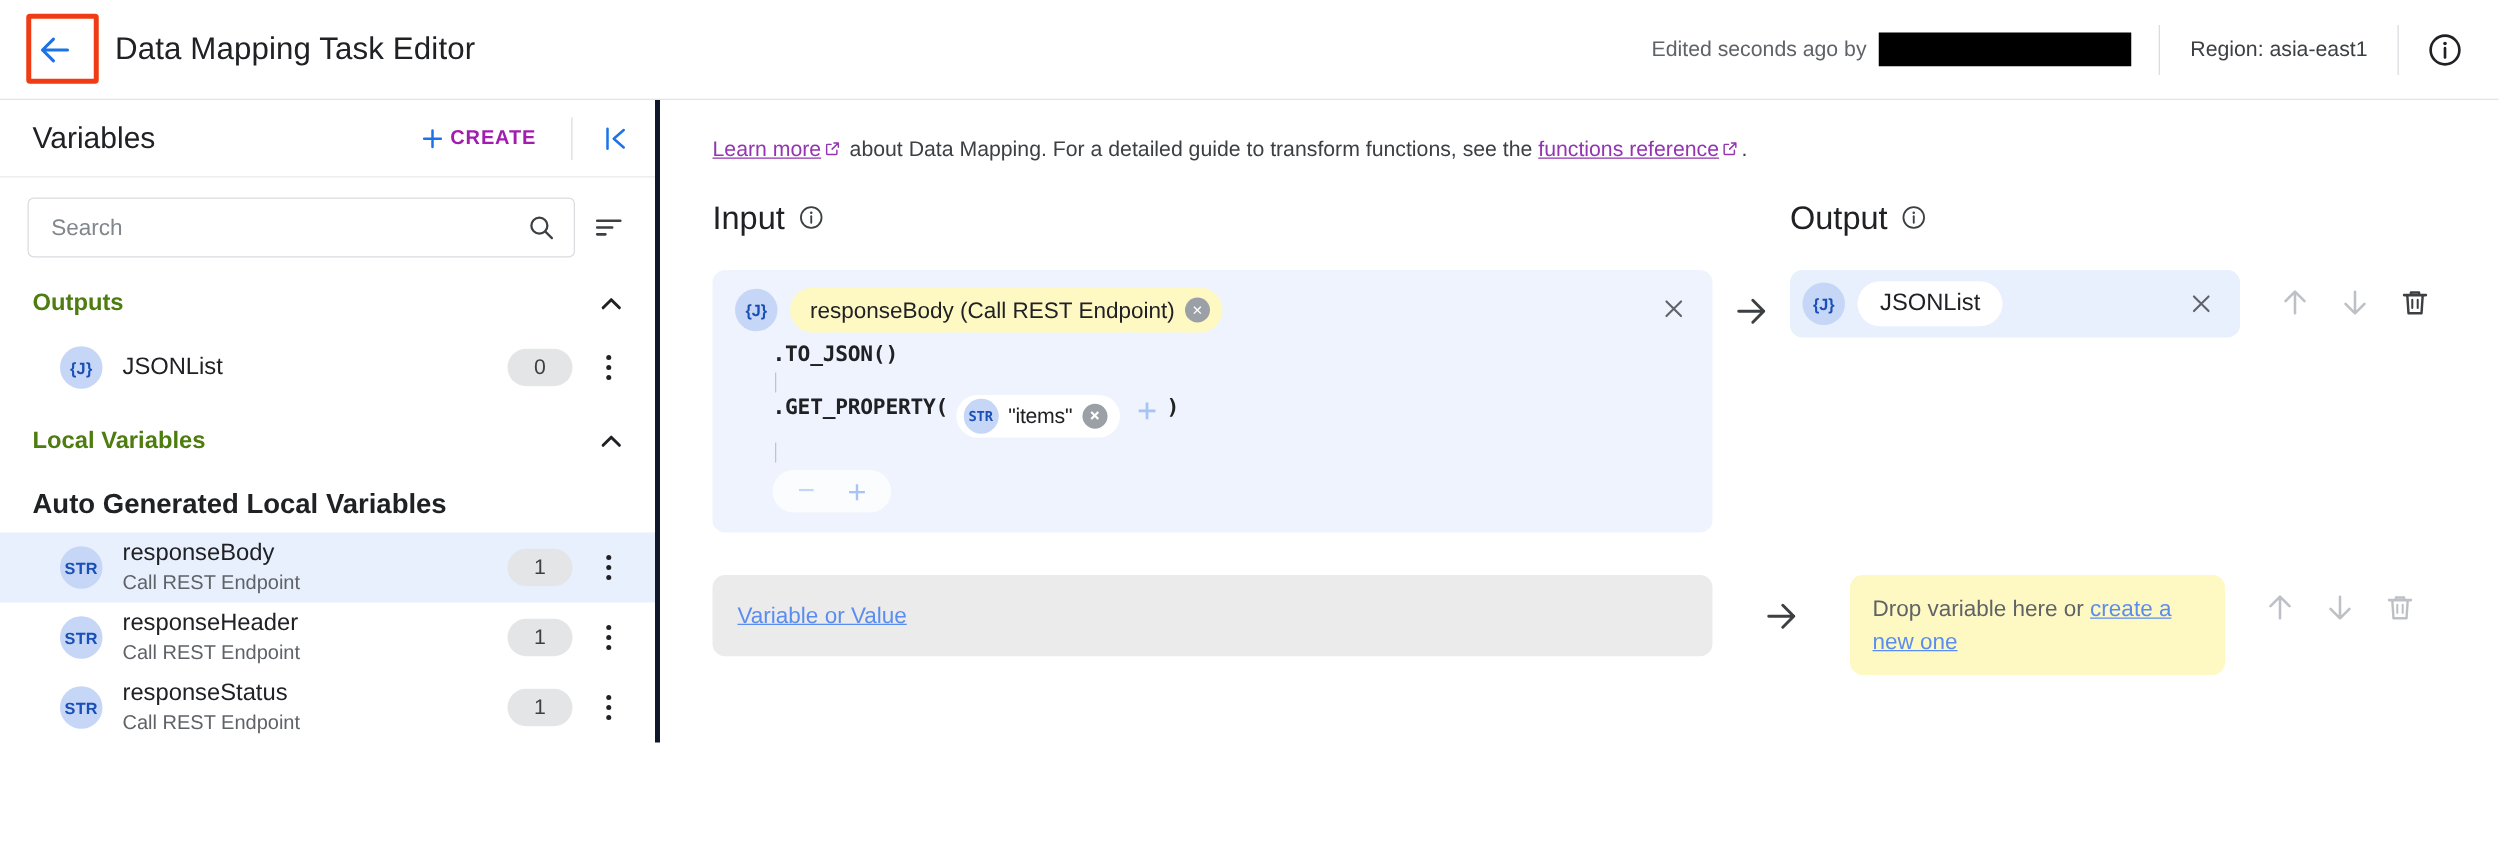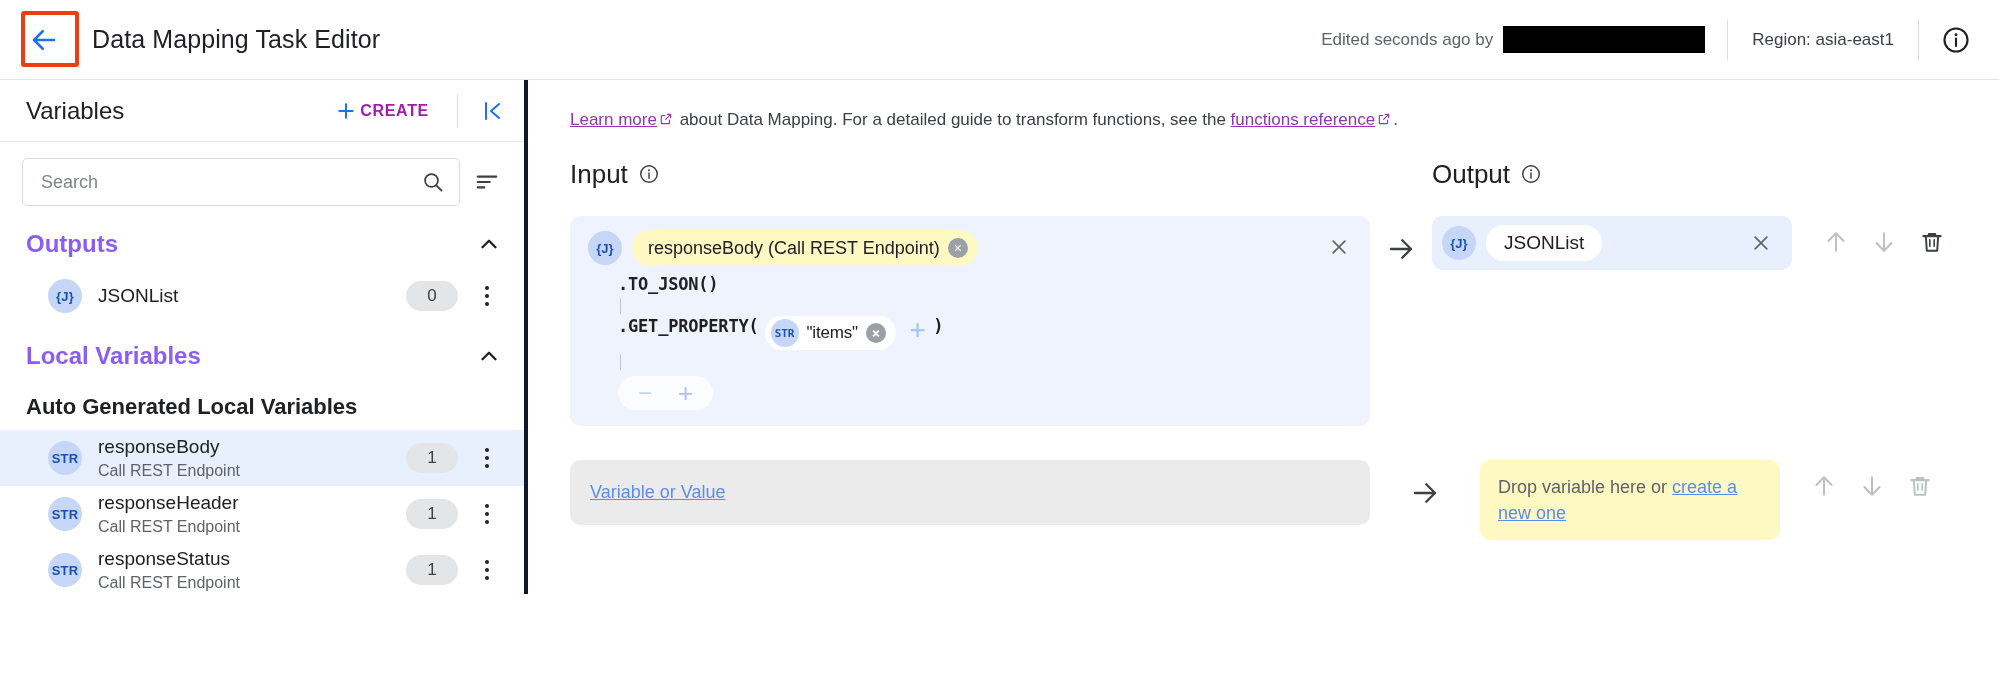--- a/index.html
+++ b/index.html
@@ -93,21 +93,21 @@
     flex: 1; border: none; outline: none; font-size: 18px;
     color: #3c4043; font-family: inherit; background: transparent;
   }
   .search-input::placeholder { color: #80868b; }
   .sort-icon { width: 30px; height: 30px; display:flex; align-items:center; justify-content:center; color: #3c4043; cursor: pointer; }
 
   .section-header {
     display: flex; align-items: center;
     padding: 10px 22px 10px 26px; height: 48px;
   }
-  .section-title { font-size: 24px; font-weight: 700; color: #8b5cf6; }
+  .section-title { font-size: 19px; font-weight: 700; color: #4d7c0f; }
   .section-chevron { margin-left: auto; color: #202124; display:flex; align-items:center; cursor: pointer; }
 
   .var-row {
     display: flex; align-items: center;
     padding: 8px 20px 8px 48px;
     min-height: 56px; cursor: pointer;
   }
   .var-row.selected { background: #e8f0fe; }
   .type-badge {
     width: 34px; height: 34px; border-radius: 50%;

